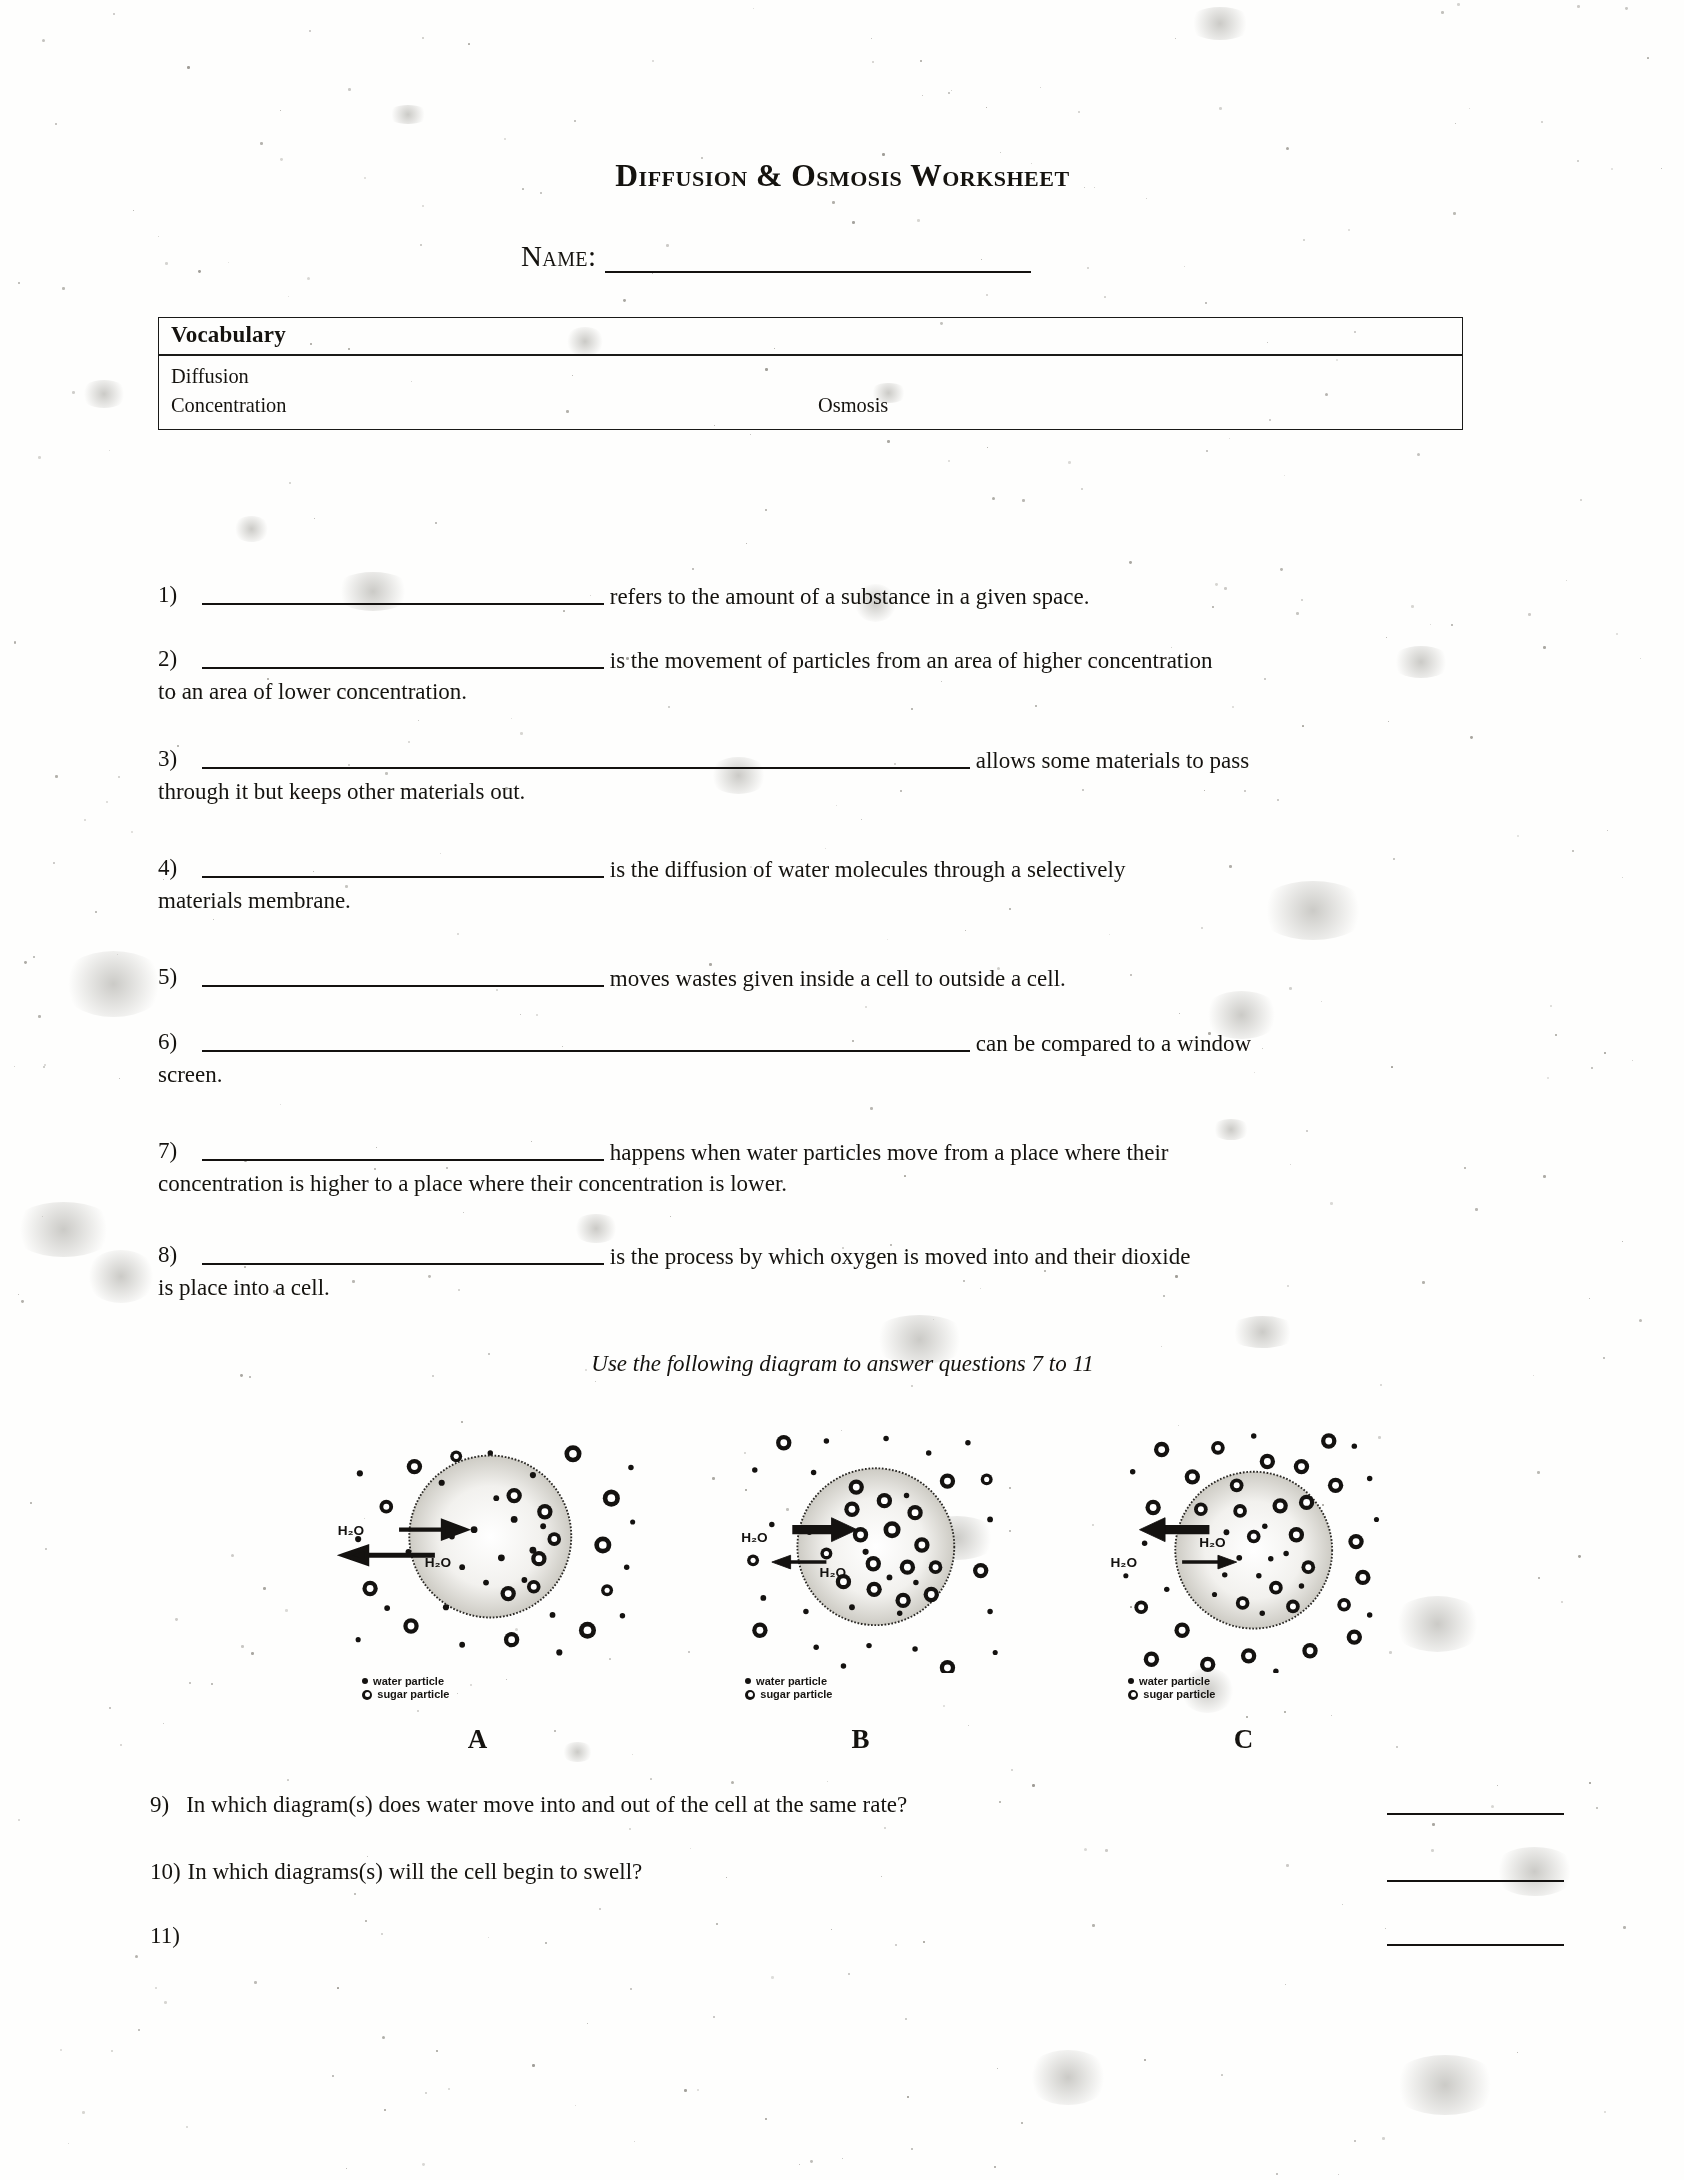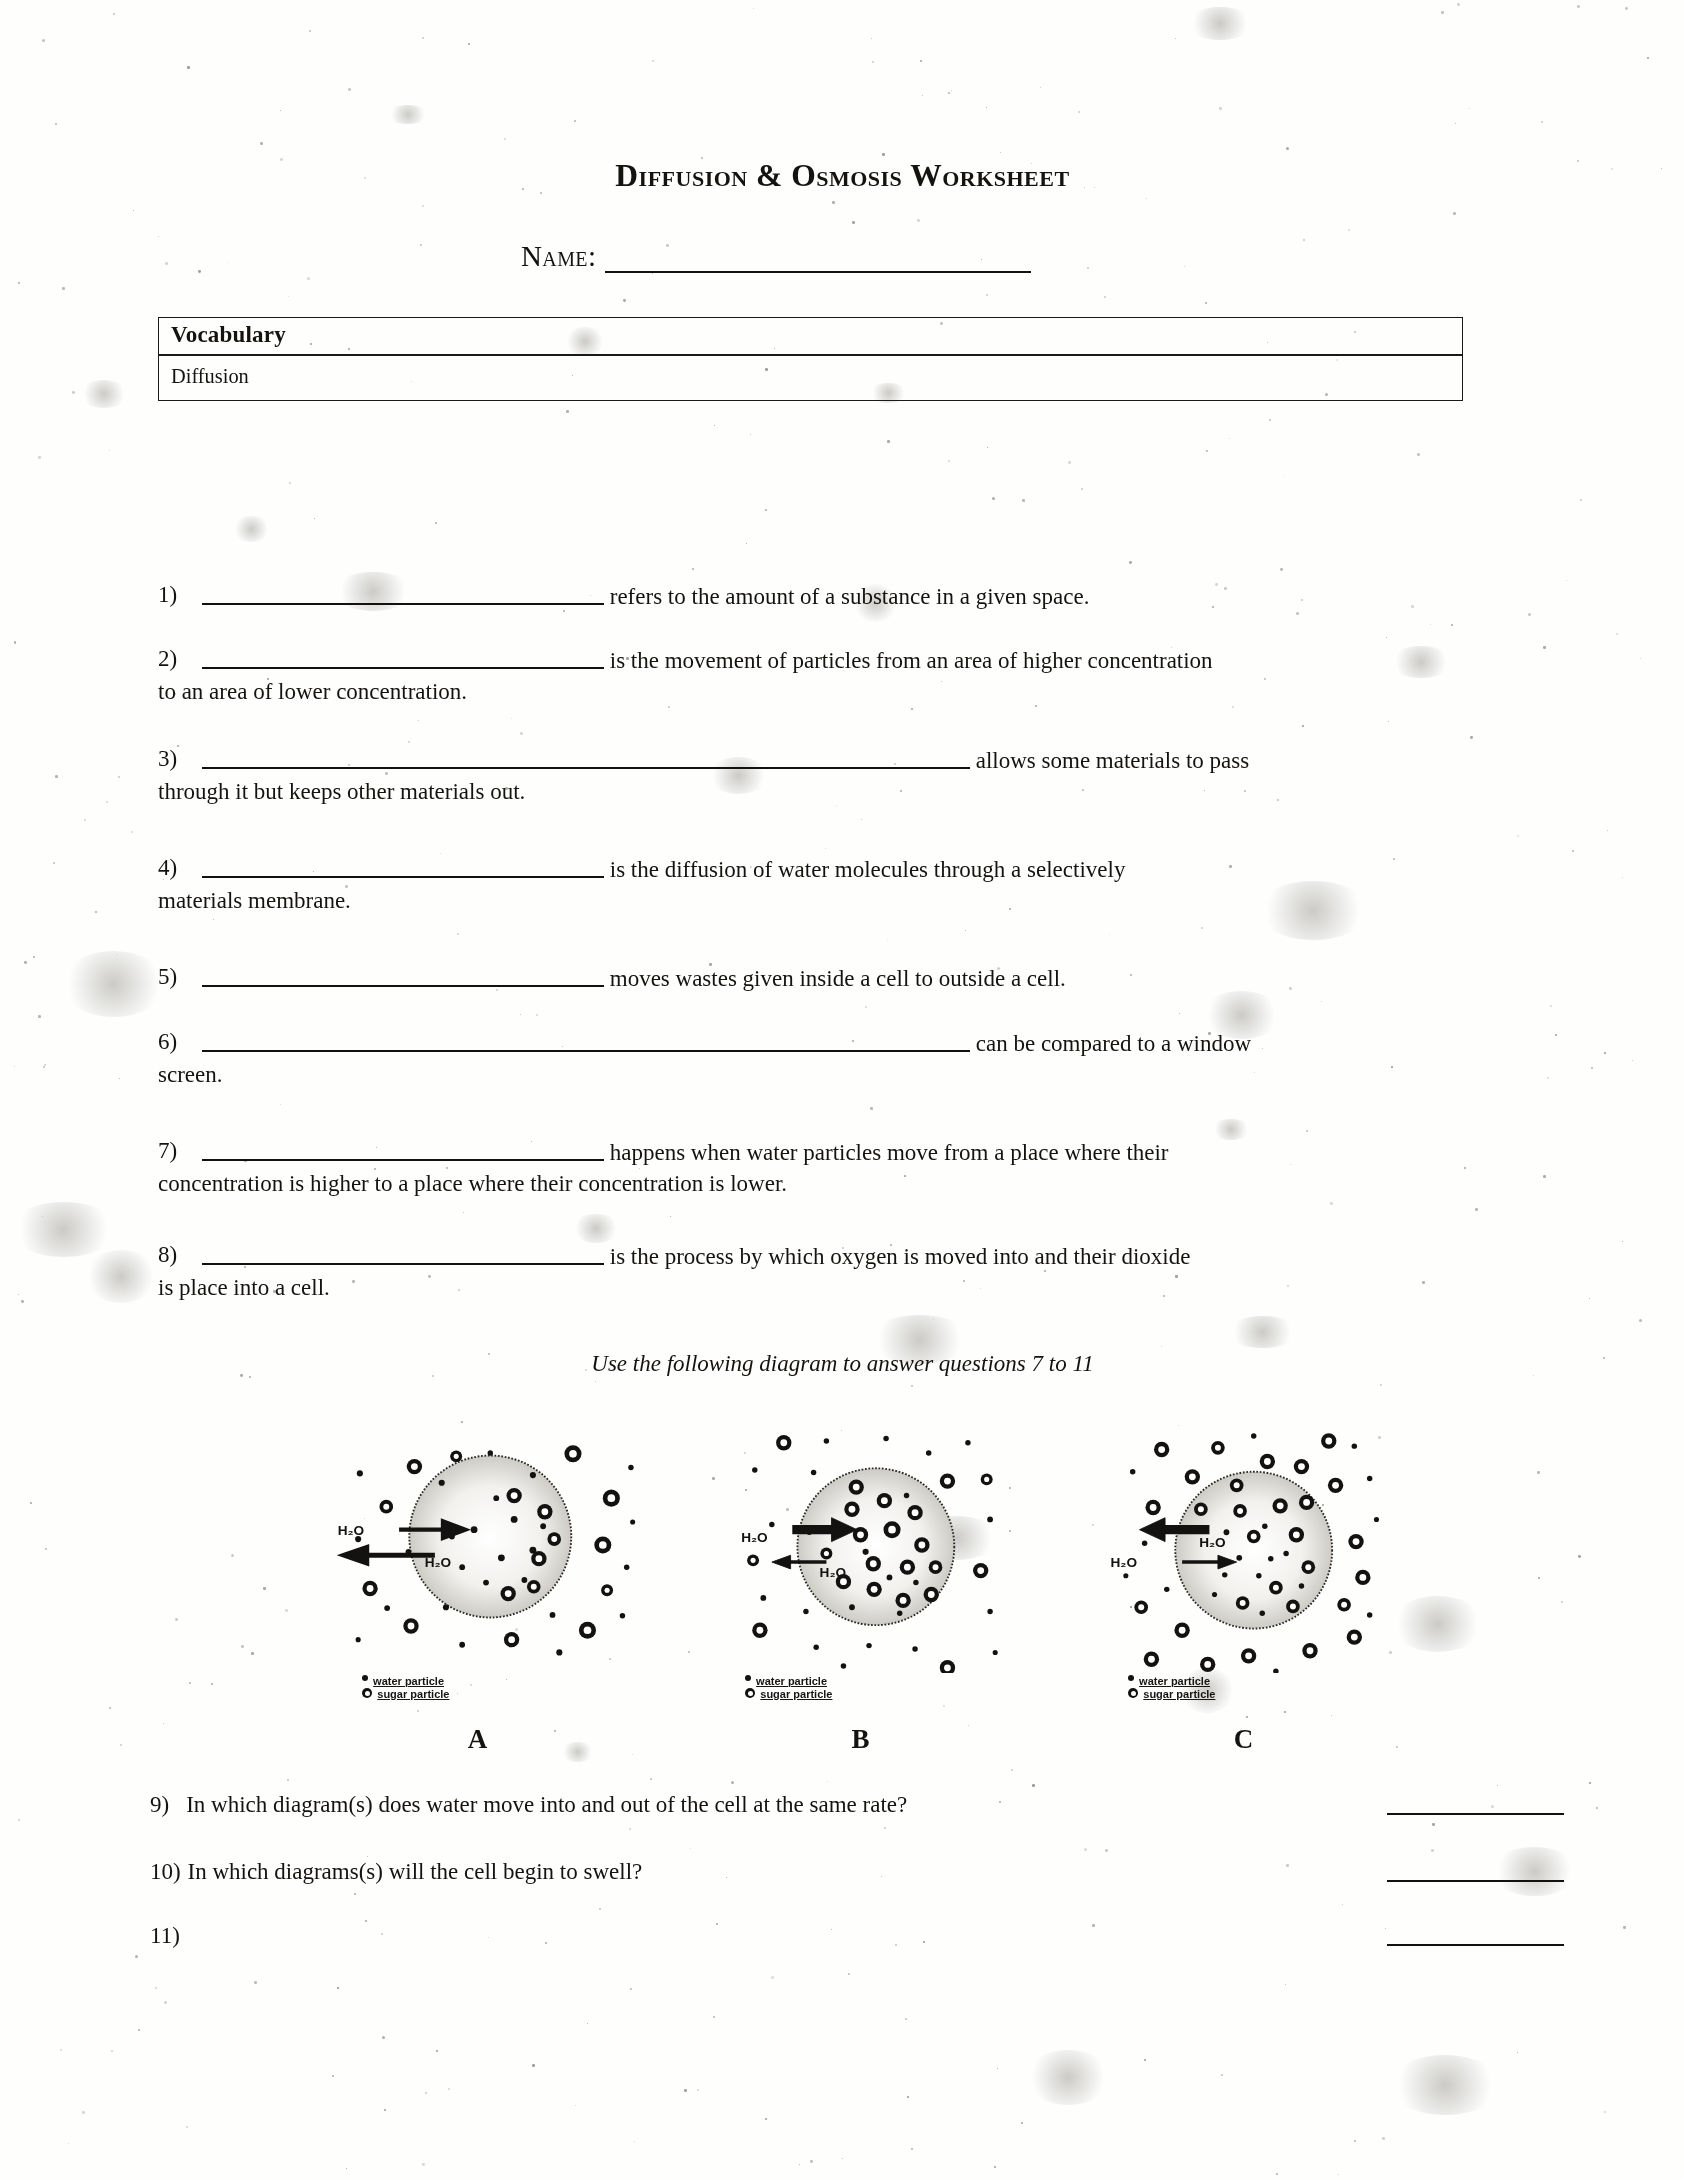--- a/index.html
+++ b/index.html
@@ -159,24 +159,23 @@
     margin-top: 1.7px;
     padding-left: 55px;
     font-size: 11px;
     line-height: 1.22;
     font-family: "Liberation Sans", sans-serif;
     font-weight: 700;
     color: #171512;
   }
   .legend-row {
     display: flex;
-    align-items: flex-start;
+    align-items: center;
     gap: 5.1px;
     white-space: nowrap;
-    text-decoration: underline;
   }
   .dot-water {
     display: inline-block;
     width: 6px; height: 6px;
     background: #141210;
     border-radius: 50%;
     flex: 0 0 auto;
   }
   .dot-sugar {
     display: inline-block;
@@ -681,20 +680,24 @@
     <span class="name-label">Name:</span>
     <span class="name-blank"></span>
   </div>
 
   <div class="vocab-box">
     <div class="vocab-header">Vocabulary</div>
     <div class="vocab-body">
       <div class="vocab-row">
         <span class="vocab-col-b">Diffusion</span>
       </div>
+      <div class="vocab-row">
+        <span class="vocab-col-a">Concentration</span>
+        <span class="vocab-col-b">Osmosis</span>
+      </div>
     </div>
   </div>
 
   <div class="q" style="top:579px">
     <span class="num">1)</span>
     <span class="body"><span class="blank blank-short"></span><span> refers to the amount of a substance in a given space.</span></span>
   </div>
 
   <div class="q" style="top:643px">
     <span class="num">2)</span>

